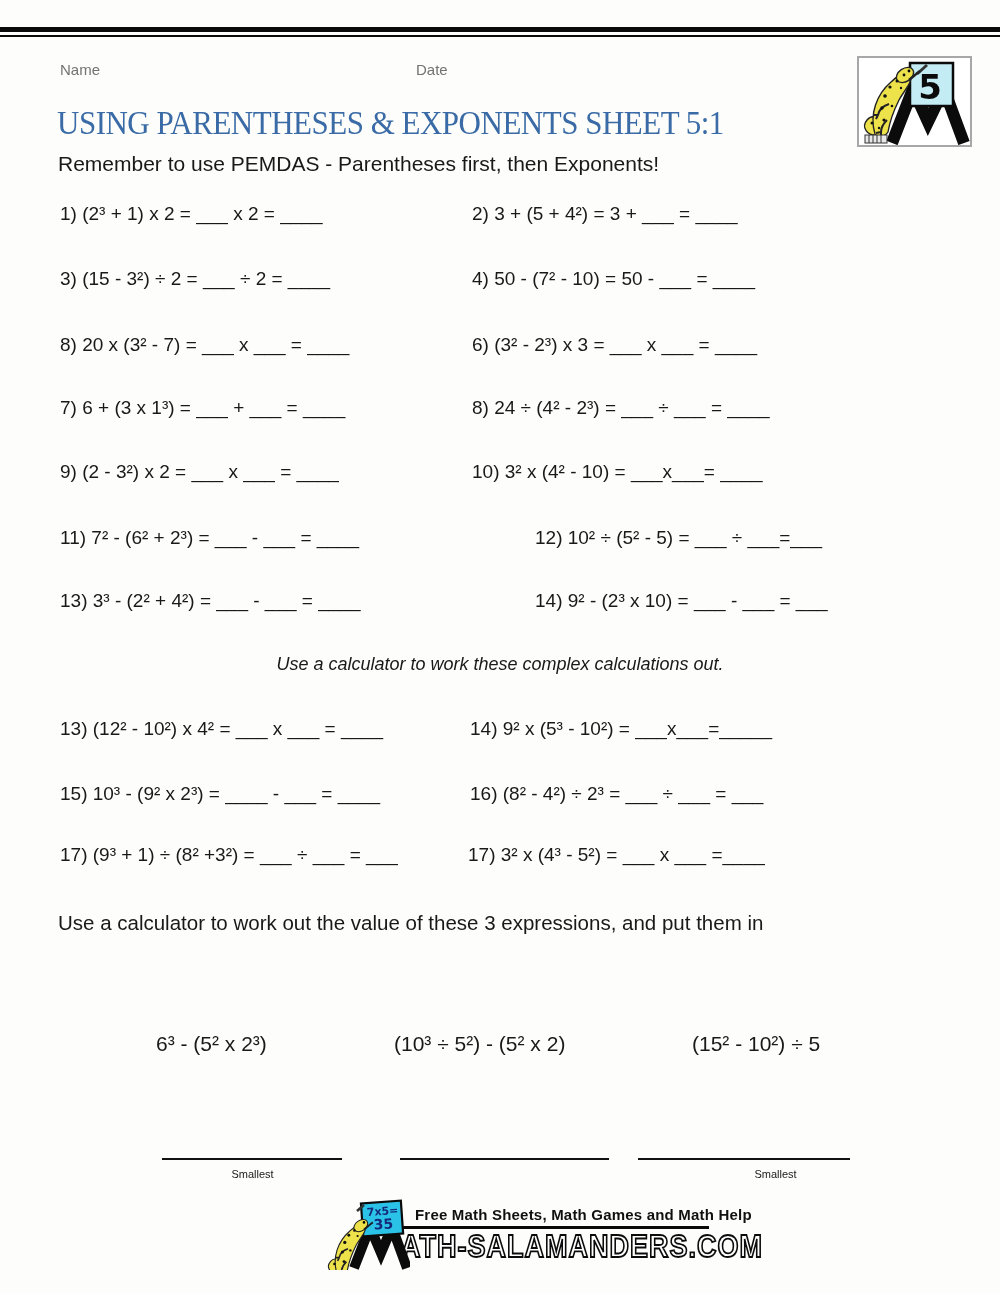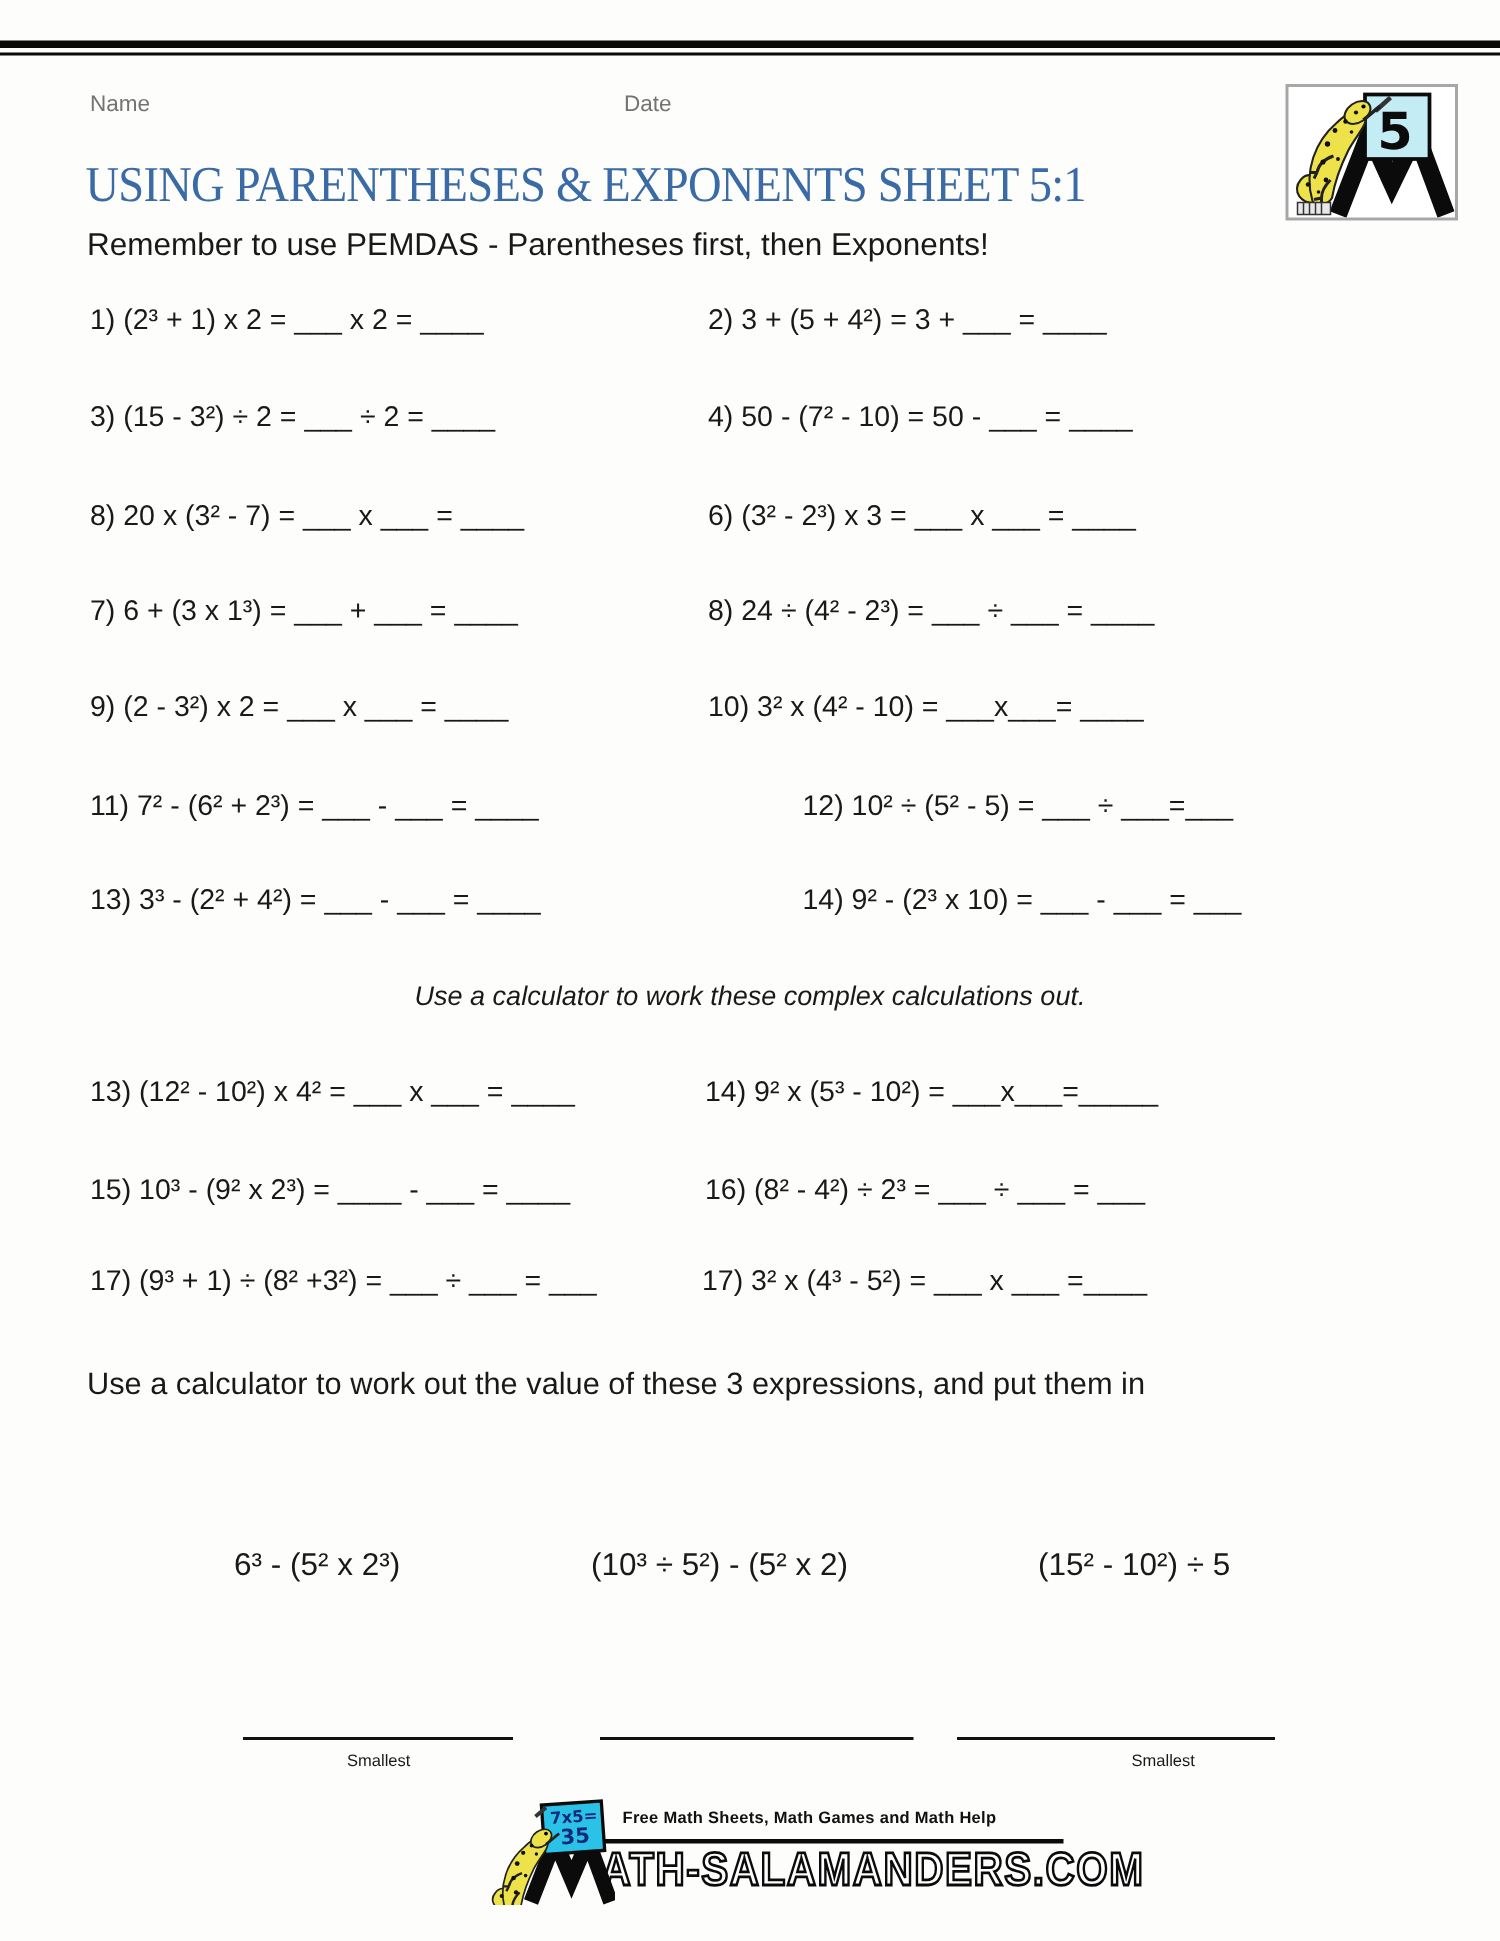--- a/index.html
+++ b/index.html
@@ -29,21 +29,21 @@
   .pr{position:absolute;left:472px;white-space:nowrap;}
   .pr-wide{left:535px;}
   .pr-calc{left:470px;text-align:right;}
   #calc-note{left:0;top:654px;width:1000px;text-align:center;font-size:18px;font-style:italic;}
   
   .para-line{font-size:20.5px;text-align:right;}
   .expr{font-size:21px;}
   .answer-line{position:absolute;height:0;border-top:2.5px solid #111;}
   .order-label{font-size:11px;}
   
-  #footer-tagline{font-size:11px;font-weight:bold;letter-spacing:0.2px;color:#101010;text-align:right;}
+  #footer-tagline{font-size:15px;font-weight:bold;letter-spacing:0.2px;color:#101010;text-align:right;}
   #footer-rule{position:absolute;left:400px;top:1226px;width:309px;height:3px;background:#0a0a0a;}
   #footer-brand{
     font-size:27px;font-weight:bold;letter-spacing:1px;color:#ffffff;
     -webkit-text-stroke:1.6px #0b0b0b;transform:scaleY(1.15);transform-origin:left top;
   }
   svg text{font-family:"DejaVu Sans","Liberation Sans",sans-serif;}
 </style>
 </head>
 <body>
 

